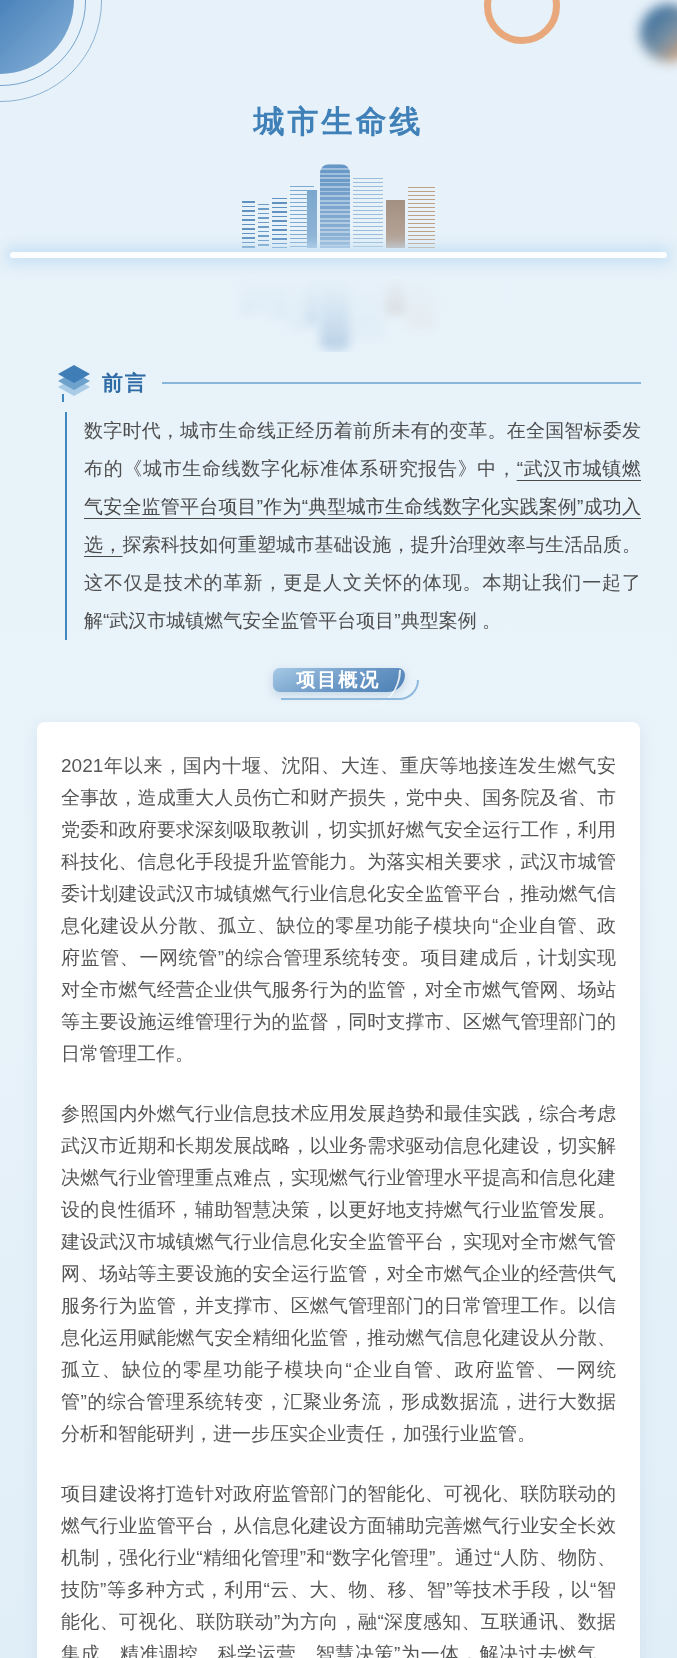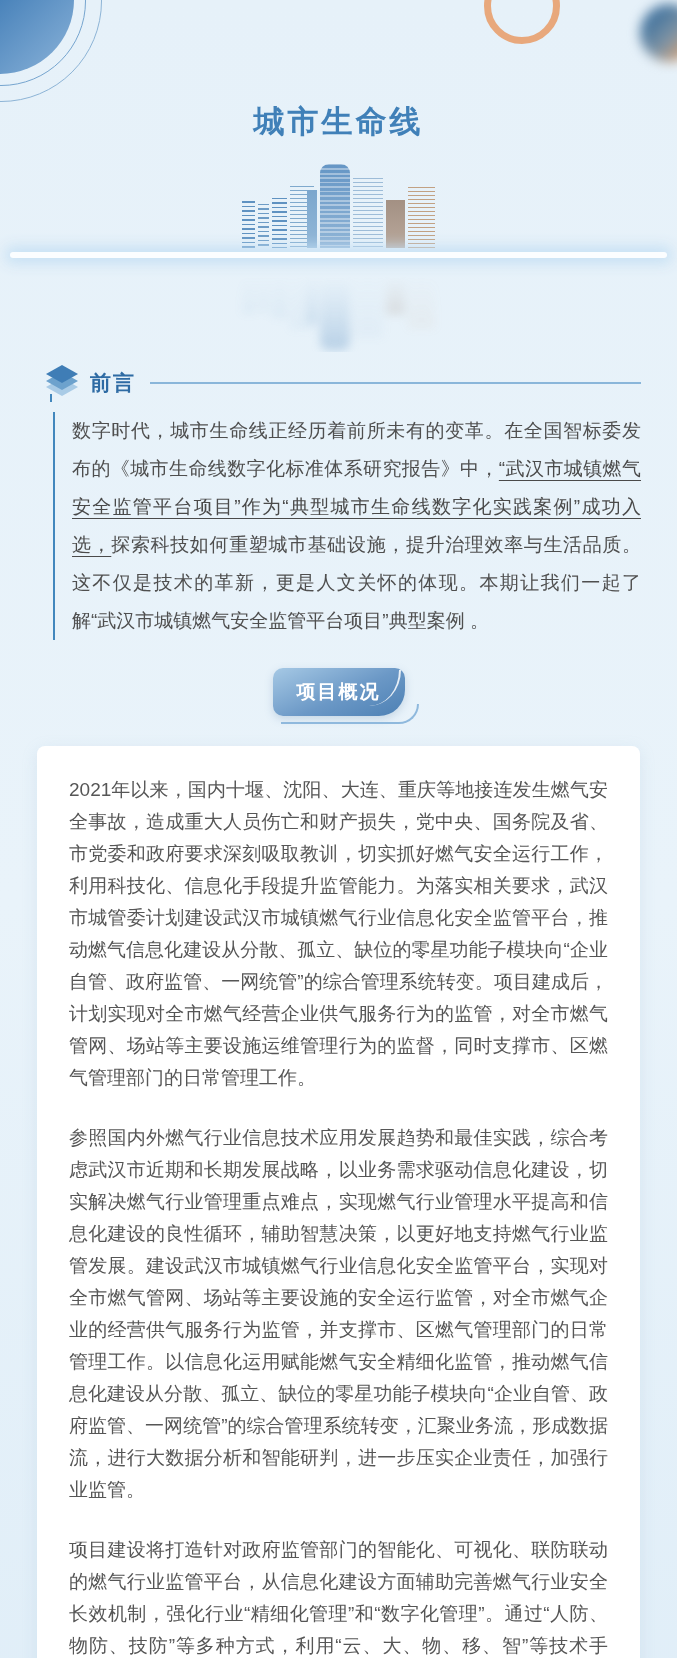--- a/index.html
+++ b/index.html
@@ -48,48 +48,48 @@
   .b7{width:30px;height:70px;background:repeating-linear-gradient(#9dbcd8 0 1px,transparent 1px 4px);}
   .b8{width:19px;height:48px;background:linear-gradient(180deg,#a39083,#b9a89c);}
   .b9{width:27px;height:61px;background:repeating-linear-gradient(#c2a183 0 1px,transparent 1px 4px);}
   .glow-line{position:relative;margin:4px auto 0;width:97%;height:6px;border-radius:6px;
     background:#fbfdff;box-shadow:0 0 14px 5px rgba(195,222,243,.95);}
   .reflection{transform:scaleY(-1);filter:blur(5px);opacity:.55;margin-top:8px;
     -webkit-mask-image:linear-gradient(to bottom,rgba(0,0,0,.8),transparent 88%);
     mask-image:linear-gradient(to bottom,rgba(0,0,0,.8),transparent 88%);}
 
   
-  .preface{margin-top:12px;}
+  .preface{margin-top:12px;padding-left:12px;}
   .preface-head{display:flex;align-items:center;padding:0 36px 0 44px;}
   .layers-icon{width:36px;height:38px;flex:0 0 auto;}
   .preface-title{margin:0 14px 0 10px;font-size:21px;font-weight:700;color:#2e6ba4;letter-spacing:2px;}
   .head-rule{flex:1;height:2px;background:#8ab6da;}
   .preface-body{margin:2px 36px 0 53px;border-left:2px solid #4287bd;padding-left:17px;}
   .preface-text{margin:10px 0 0;font-size:19px;line-height:38px;color:#4f4f4f;
     text-align:justify;word-break:break-all;}
   .preface-link{text-decoration:underline;text-underline-offset:5px;color:#4a4a4a;}
 
   
   .badge-row{display:flex;justify-content:center;margin-top:28px;}
-  .section-badge{position:relative;width:132px;height:48px;border-radius:10px 10px 26px 10px;
+  .section-badge{position:relative;width:132px;height:24px;border-radius:10px 10px 26px 10px;
     background:linear-gradient(155deg,#a6c9e5 0%,#6b98c6 55%,#4c80b4 100%);
     display:flex;align-items:center;justify-content:center;
     box-shadow:0 3px 8px rgba(90,130,170,.25);}
   .section-badge span{color:#ffffff;font-size:19px;font-weight:700;letter-spacing:2px;}
   .badge-curve{position:absolute;right:4px;top:2px;width:30px;height:36px;
     border-right:2px solid rgba(255,255,255,.85);border-bottom:0;
     border-radius:0 0 100% 0 / 0 0 100% 0;}
   .badge-underline{position:absolute;left:8px;bottom:-8px;width:136px;height:18px;
     border-bottom:2px solid #8fb9dd;border-right:2px solid #8fb9dd;
     border-radius:0 0 30px 0;}
 
   
   .card{position:relative;margin:30px 37px 18px;background:#ffffff;border-radius:8px;
     padding:28px 24px 22px;box-shadow:0 4px 16px rgba(140,170,200,.18);}
-  .card p{margin:0 8px 28px;font-size:19px;line-height:32px;color:#565656;
+  .card p{margin:0 0 28px;font-size:19px;line-height:32px;color:#565656;
     text-align:justify;word-break:break-all;}
   .card p:last-of-type{margin-bottom:18px;}
 </style>
 </head>
 <body>
 
 <div class="page">
 
   <div class="banner">
     <div class="deco-arc2"></div>

